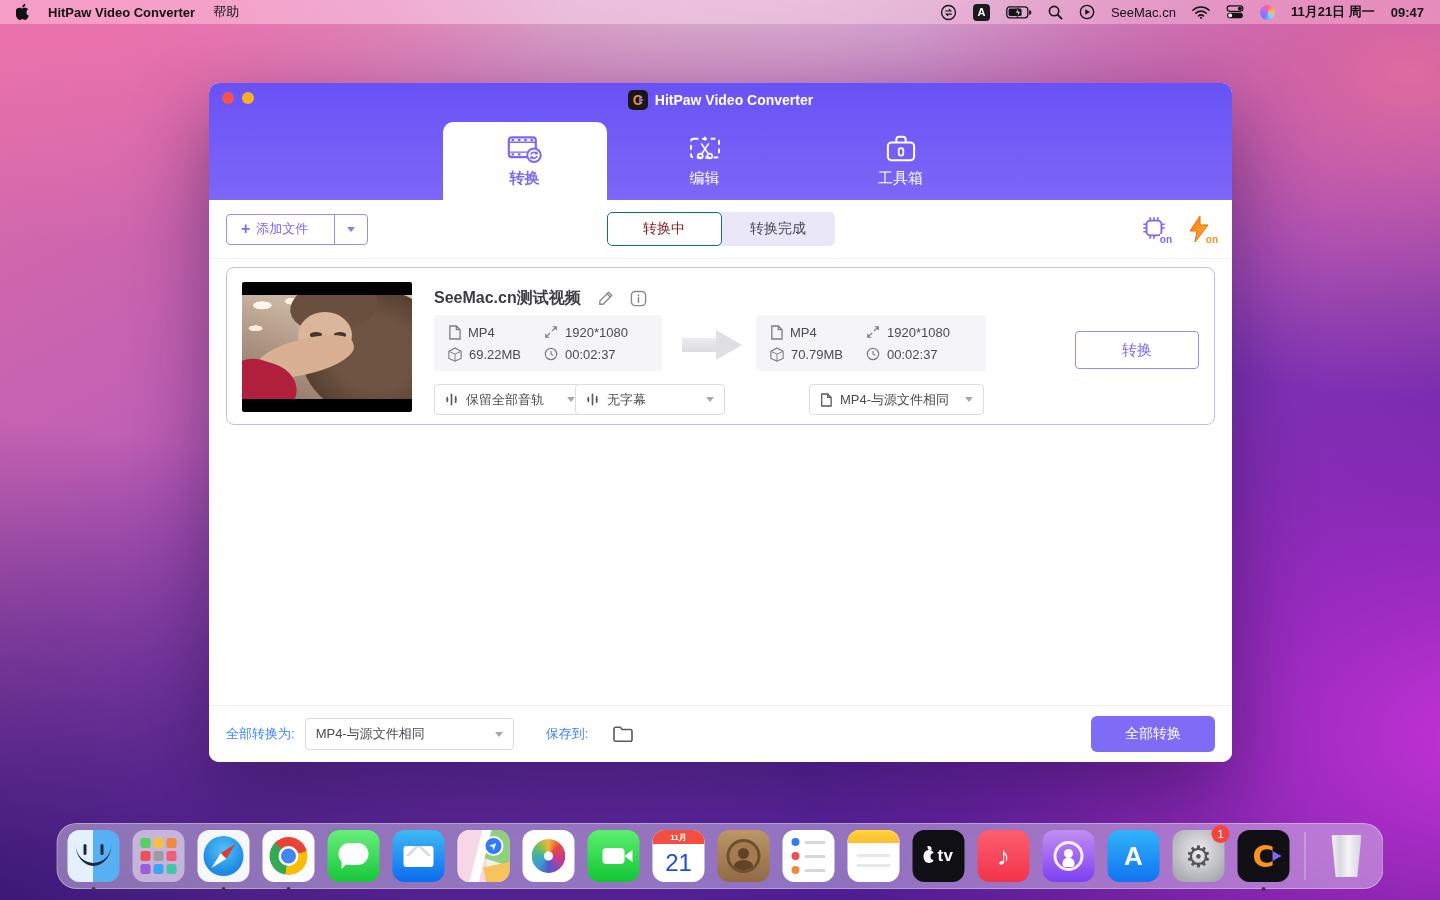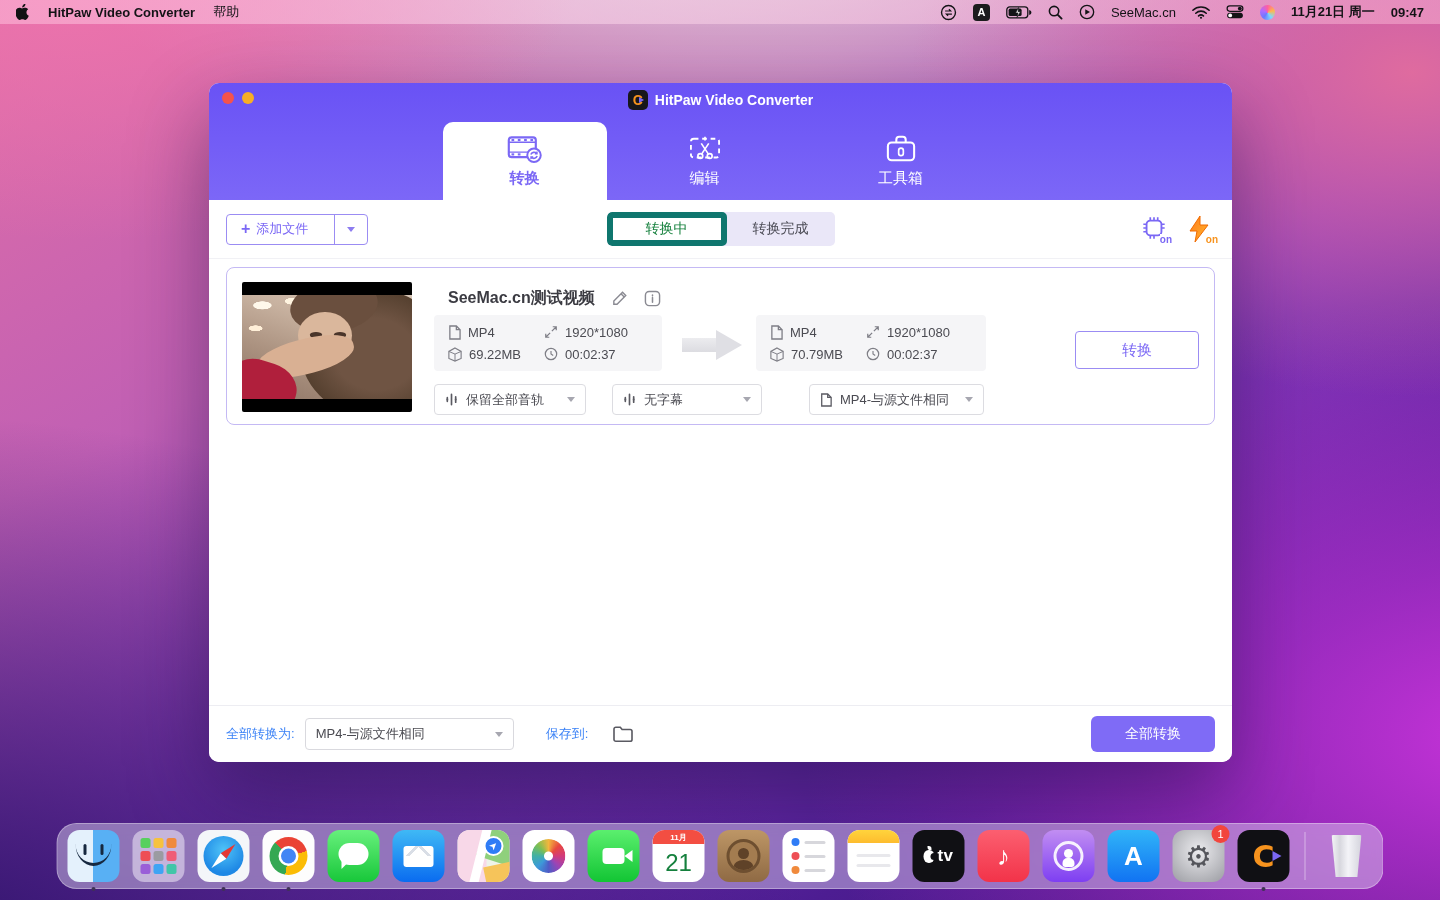--- a/index.html
+++ b/index.html
@@ -53,21 +53,21 @@
   .toolbar{position:relative;height:59px;display:flex;align-items:center;padding:0 17px;border-bottom:1px solid #f1f1f5;}
   .addfile{display:flex;align-items:stretch;height:31px;border:1px solid #9b8cf3;border-radius:4px;color:#7b68f5;
     font-size:13px;overflow:hidden;cursor:pointer;background:#fff;}
   .addfile .af-main{display:flex;align-items:center;gap:6px;padding:0 26px 0 14px;}
   .addfile .af-plus{font-size:16px;font-weight:bold;line-height:1;}
   .addfile .af-arrow{width:33px;border-left:1px solid #9b8cf3;display:flex;align-items:center;justify-content:center;}
   .caret{width:0;height:0;border-left:4px solid transparent;border-right:4px solid transparent;border-top:5px solid #8d7cf0;}
   .seg{position:absolute;left:50%;top:50%;transform:translate(-50%,-50%);display:flex;height:34px;width:228px;
     background:#eae7f8;border-radius:5px;overflow:hidden;}
   .seg-item{flex:1;display:flex;align-items:center;justify-content:center;font-size:14px;color:#4b4b55;cursor:pointer;}
-  .seg-item.active{background:#fff;border:6px solid #0f766e;border-radius:5px;color:#15803d;}
+  .seg-item.active{background:#fff;border:1px solid #0f766e;border-radius:5px;color:#7f1d1d;}
   .accel{margin-left:auto;display:flex;align-items:center;gap:18px;}
   .hw{position:relative;width:28px;height:28px;cursor:pointer;}
   .hw .on{position:absolute;right:-3px;bottom:-2px;font-size:10px;font-weight:bold;}
   .hw.chip .on{color:#7b68f5;background:#fff;} .hw.bolt .on{color:#f7931e;background:transparent;}
 
   
   .listarea{position:absolute;top:176px;left:0;right:0;bottom:57px;background:#fff;}
   .card{position:absolute;left:17px;top:8px;width:989px;height:158px;border:1px solid #c4b9f4;border-radius:8px;background:#fff;}
   .thumb{position:absolute;left:15px;top:14px;width:170px;height:130px;background:#000;border-radius:2px;overflow:hidden;}
   .photo{position:absolute;left:0;right:0;top:13px;bottom:13px;overflow:hidden;
@@ -82,37 +82,37 @@
   .hair{position:absolute;right:-22%;top:-6%;width:88%;height:125%;background:radial-gradient(closest-side,#6f5443 55%,#55402f);
     border-radius:50%;transform:rotate(10deg);}
   .hair2{position:absolute;left:28%;top:-14%;width:52%;height:50%;background:#6a4f3e;border-radius:50%;transform:rotate(-8deg);}
   .face{position:absolute;left:33%;top:16%;width:32%;height:46%;background:#dab79c;border-radius:50%;}
   .eye{position:absolute;width:7%;height:5%;background:#4a352a;border-radius:50%;top:36%;}
   .eye.l{left:40%;} .eye.r{left:54%;}
   .hand{position:absolute;left:8%;top:42%;width:58%;height:34%;background:#d9b093;border-radius:46%;transform:rotate(-14deg);}
   .sleeve{position:absolute;left:-10%;bottom:-18%;width:42%;height:55%;background:#b01f3c;border-radius:42%;transform:rotate(18deg);}
 
   .fname{position:absolute;left:207px;top:20px;display:flex;align-items:center;gap:16px;}
-  .fname .nm{font-size:16px;font-weight:bold;color:#3b3b42;margin-left:14px;}
+  .fname .nm{font-size:16px;font-weight:bold;color:#3b3b42;}
   .icbtn{display:inline-flex;cursor:pointer;}
 
   .ipanel{position:absolute;top:47px;height:56px;background:#f5f5f7;border-radius:4px;
     display:grid;grid-template-columns:96px 1fr;grid-template-rows:1fr 1fr;align-items:center;
     padding:6px 14px;font-size:13px;color:#4b4b52;}
   .ipanel.src{left:207px;width:228px;} .ipanel.dst{left:529px;width:230px;}
   .icell{display:flex;align-items:center;gap:7px;white-space:nowrap;}
   .bigarrow{position:absolute;left:455px;top:62px;width:62px;height:30px;}
   .bigarrow .shaft{position:absolute;left:0;top:8px;width:34px;height:14px;background:linear-gradient(180deg,#ececef,#dcdce1);}
   .bigarrow .head{position:absolute;left:34px;top:0;width:0;height:0;border-left:26px solid #dfdfe4;
     border-top:15px solid transparent;border-bottom:15px solid transparent;}
 
   .dd{position:absolute;top:116px;height:31px;border:1px solid #dcdce1;border-radius:4px;background:#fff;
     display:flex;align-items:center;gap:8px;padding:0 10px;font-size:13px;color:#4b4b52;cursor:pointer;}
   .dd .caret{margin-left:auto;border-top-color:#a7a7b0;}
-  .dd1{left:207px;width:152px;} .dd2{left:385px;width:150px;} .dd3{left:582px;width:175px;}
+  .dd1{left:207px;width:152px;} .dd2{left:348px;width:150px;} .dd3{left:582px;width:175px;}
   .convert-btn{position:absolute;right:15px;top:63px;width:124px;height:38px;border:1px solid #9b8cf3;border-radius:4px;
     color:#7b68f5;font-size:15px;display:flex;align-items:center;justify-content:center;background:#fff;cursor:pointer;}
 
   
   .bottombar{position:absolute;left:0;right:0;bottom:0;height:57px;border-top:1px solid #ededf2;background:#fff;
     display:flex;align-items:center;padding:0 17px;gap:10px;}
   .bb-label{font-size:13px;color:#3b82f6;}
   .bb-dd{height:32px;border:1px solid #d9d9de;border-radius:4px;display:flex;align-items:center;
     font-size:13px;color:#4b4b52;cursor:pointer;background:#fff;}
   .bb-dd.fmt{width:209px;padding:0 10px;} .bb-dd.fmt .caret{margin-left:auto;border-top-color:#a7a7b0;}
@@ -185,21 +185,21 @@
 
   .ic.facetime{background:linear-gradient(180deg,#5bef6e,#12c534);display:flex;align-items:center;justify-content:center;}
   .ic.facetime .cam{width:22px;height:16px;background:#fff;border-radius:4px;position:relative;}
   .ic.facetime .cam::after{content:"";position:absolute;right:-8px;top:2px;border-right:8px solid #fff;
     border-top:6px solid transparent;border-bottom:6px solid transparent;}
 
   .ic.calendar{background:#fff;}
   .cal-m{position:absolute;left:0;right:0;top:0;height:14px;background:#f34e42;color:#fff;font-size:8px;
     display:flex;align-items:center;justify-content:center;font-weight:bold;}
   .cal-d{position:absolute;left:0;right:0;top:14px;bottom:0;display:flex;align-items:center;justify-content:center;
-    font-size:24px;color:#15803d;font-weight:300;}
+    font-size:24px;color:#1d4ed8;font-weight:300;}
 
   .ic.contacts{background:linear-gradient(180deg,#bd9666,#8f6a44);display:flex;align-items:center;justify-content:center;}
   .ic.contacts .ring{width:34px;height:34px;border-radius:50%;border:3px solid #6e4f30;position:relative;overflow:hidden;background:#a37c50;}
   .ic.contacts .hd{position:absolute;left:50%;top:6px;transform:translateX(-50%);width:11px;height:11px;border-radius:50%;background:#5f4228;}
   .ic.contacts .bd{position:absolute;left:50%;top:18px;transform:translateX(-50%);width:20px;height:14px;border-radius:50% 50% 0 0;background:#5f4228;}
 
   .ic.reminders{background:#fff;display:flex;flex-direction:column;justify-content:center;gap:6px;padding:0 9px;}
   .rem-row{display:flex;align-items:center;gap:5px;}
   .rem-dot{width:8px;height:8px;border-radius:50%;}
   .rem-line{flex:1;height:3px;border-radius:2px;background:#d7d7dc;}

